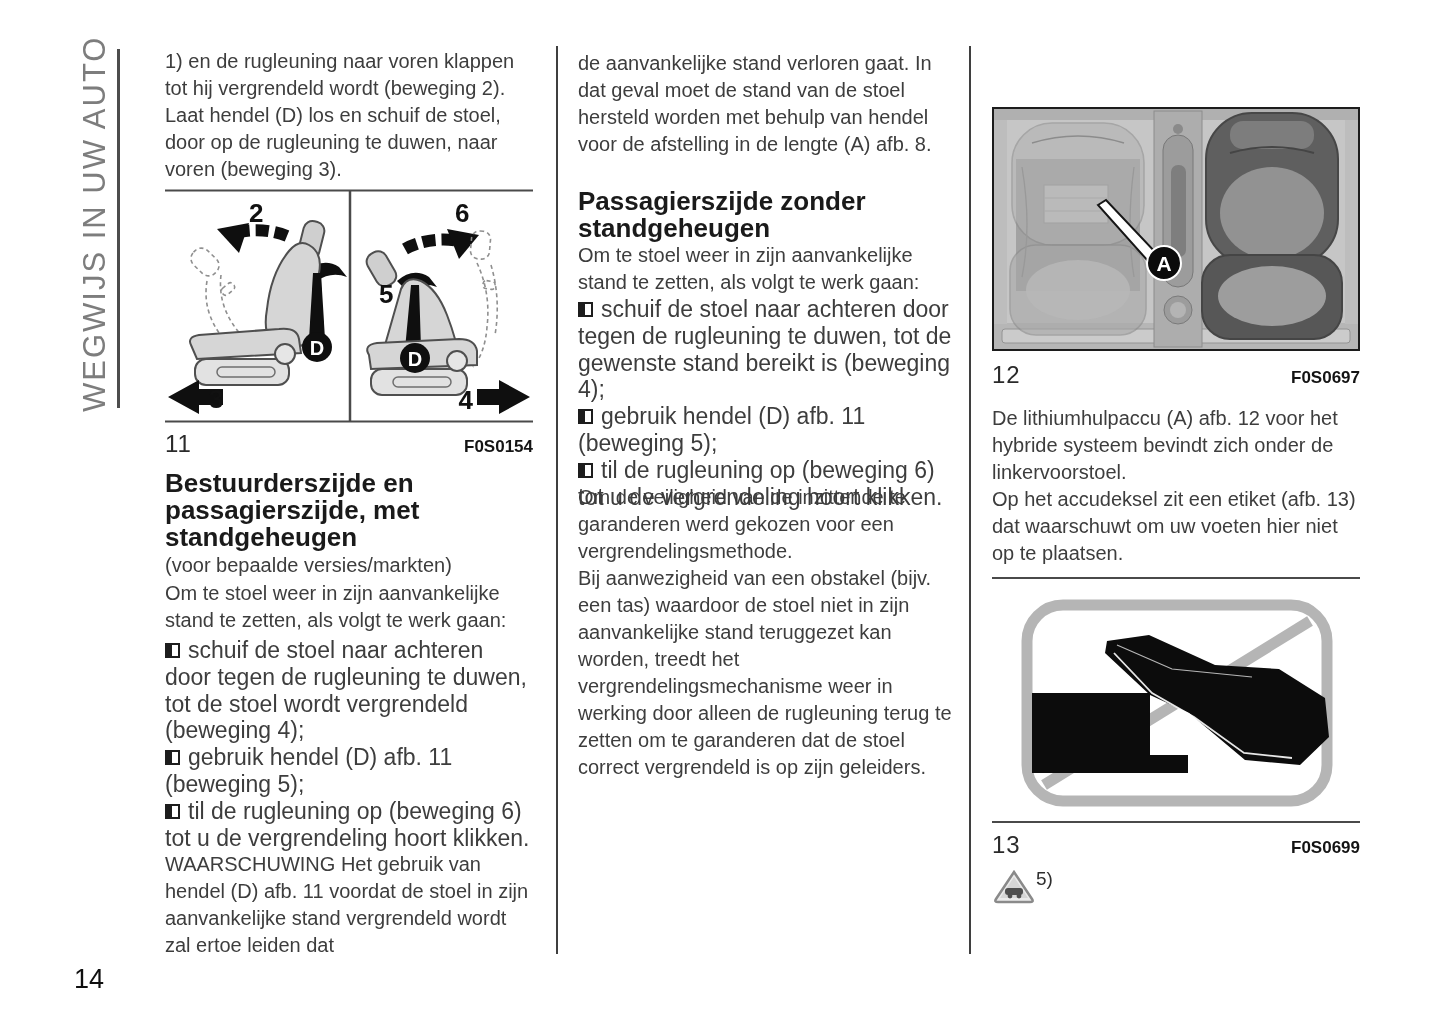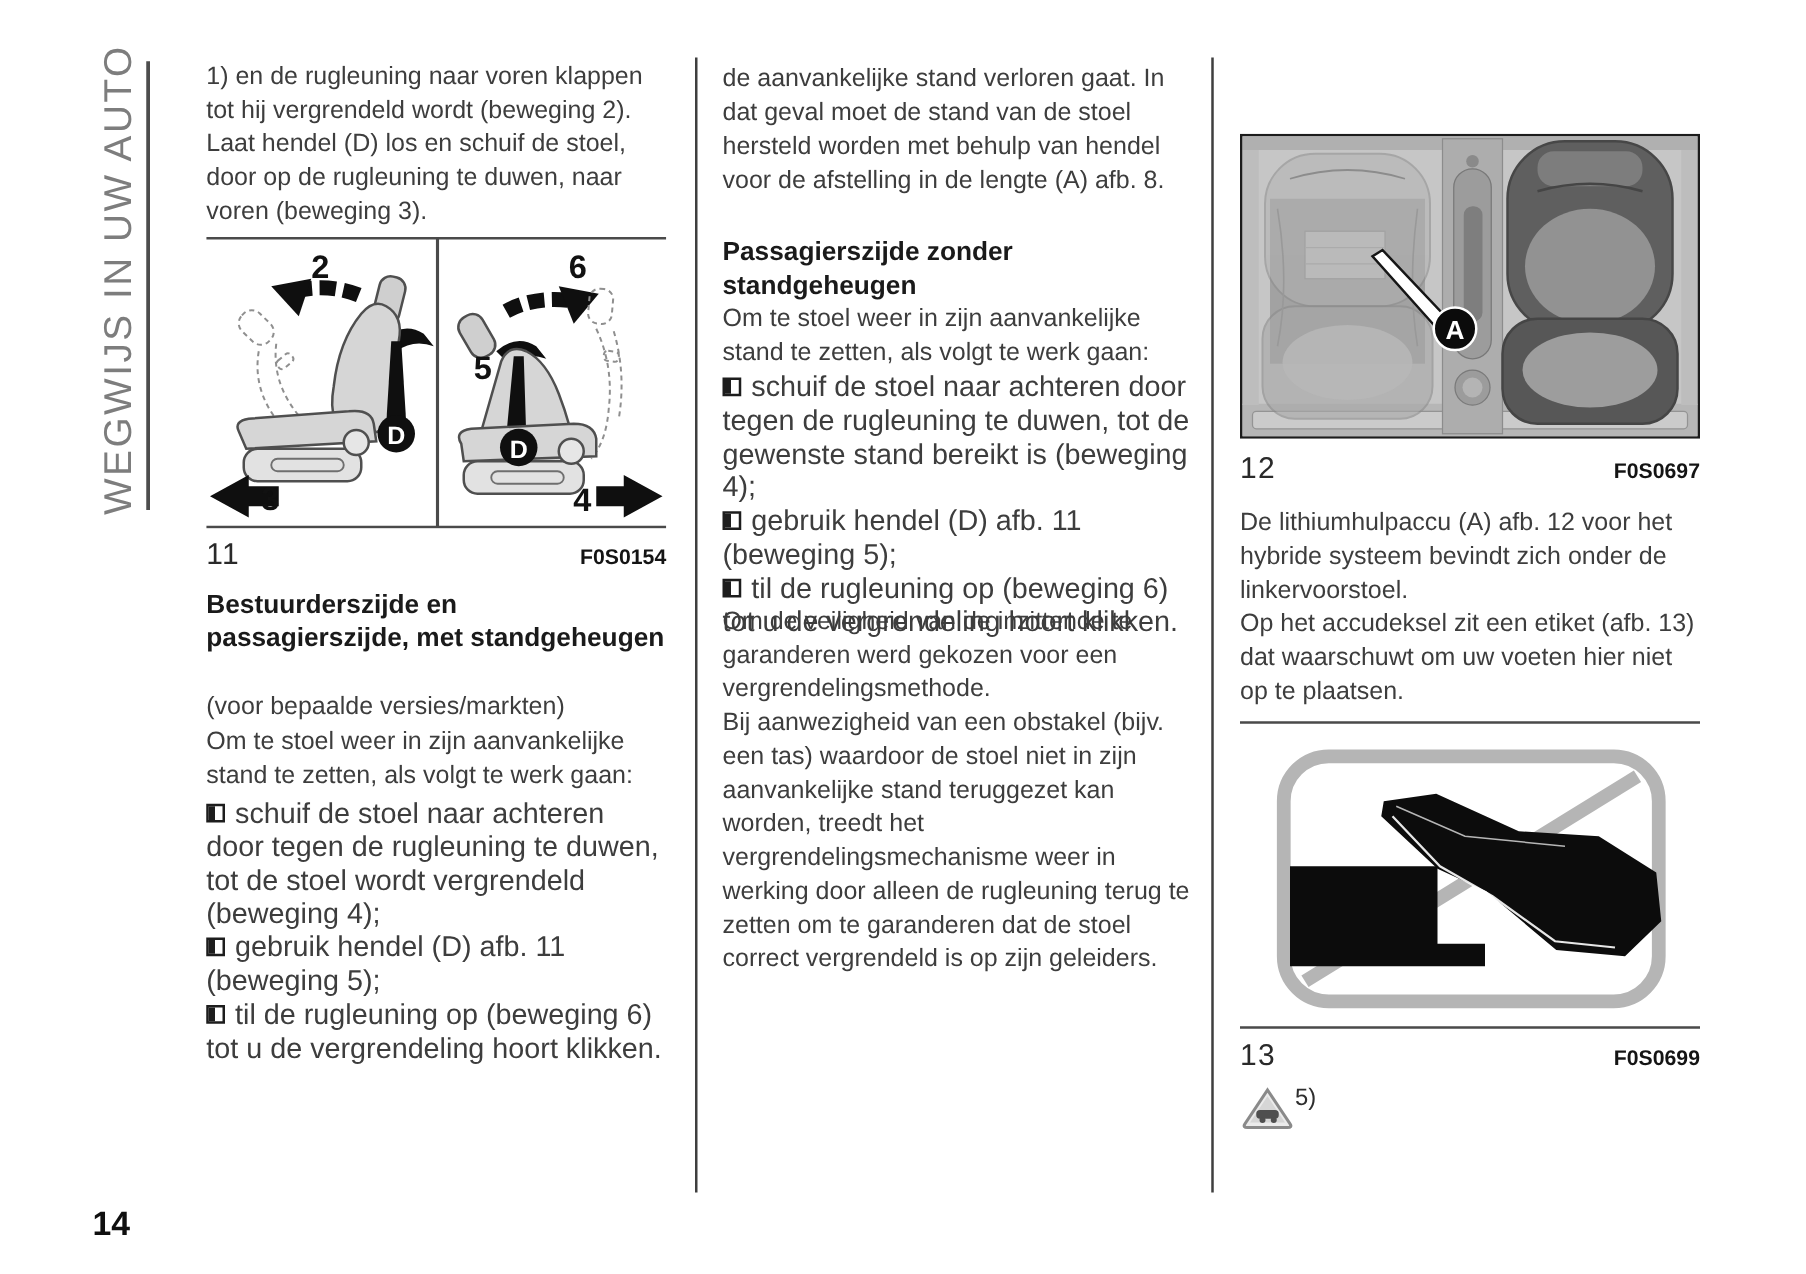--- a/index.html
+++ b/index.html
@@ -13,31 +13,31 @@
   
   .vdiv{position:absolute;top:46px;width:2px;height:908px;background:#3f3f3f;}
   .vdiv.d1{left:556px;} .vdiv.d2{left:969px;}
   
   .col{position:absolute;top:0;height:1019px;}
   .col1{left:165px;width:368px;}
   .col2{left:578px;width:380px;}
   .col3{left:992px;width:368px;}
   .blk{position:absolute;left:0;width:100%;}
   p.body{margin:0;font-size:20px;line-height:27px;color:#3d3d3d;}
-  h2.h{margin:0;font-size:21px;line-height:27px;font-weight:bold;color:#1a1a1a;}
+  h2.h{margin:0;font-size:26px;line-height:27px;font-weight:bold;color:#1a1a1a;}
   h2.hcaps{margin:0;font-size:24px;line-height:30px;font-weight:bold;color:#111;width:345px;}
   ul.blist{margin:0;padding:0;list-style:none;}
   ul.blist li{margin:0;font-size:23px;line-height:26.8px;color:#3d3d3d;}
   .sq{display:inline-block;width:11px;height:11px;border:2px solid #1d1d1d;
       background:linear-gradient(90deg,#1d1d1d 45%,#ffffff 45%);margin-right:8px;}
   .caprow{display:flex;justify-content:space-between;align-items:baseline;}
   .capnum{font-size:24px;color:#2a2a2a;letter-spacing:1px;}
   .capcode{font-size:17px;font-weight:bold;color:#141414;}
   .hr3{position:absolute;left:0;width:100%;height:2px;background:#4a4a4a;}
-  .pagenum{position:absolute;left:74px;top:964px;font-size:27px;font-weight:bold;color:#0f0f0f;}
+  .pagenum{position:absolute;left:74px;top:964px;font-size:27px;font-weight:normal;color:#0f0f0f;}
   svg text{font-family:"Liberation Sans",sans-serif;}
   .fig{display:block;}
   .fnrow{position:absolute;left:0;top:868px;display:flex;align-items:center;}
   .fnref{font-size:19px;color:#2e2e2e;margin-left:44px;}
 </style>
 </head>
 <body>
 
 <div class="page">
 
@@ -112,20 +112,21 @@
     <h2 class="h blk" style="top:470px;">Bestuurderszijde en passagierszijde, met standgeheugen</h2>
     <p class="body blk" style="top:552px;">(voor bepaalde versies/markten)</p>
     <p class="body blk" style="top:580px;">Om te stoel weer in zijn aanvankelijke stand te zetten, als volgt te werk gaan:</p>
 
     <ul class="blist blk" style="top:637px;">
       <li><span class="sq"></span><span>schuif de stoel naar achteren door tegen de rugleuning te duwen, tot de stoel wordt vergrendeld (beweging 4);</span></li>
       <li><span class="sq"></span><span>gebruik hendel (D) afb. 11 (beweging 5);</span></li>
       <li><span class="sq"></span><span>til de rugleuning op (beweging 6) tot u de vergrendeling hoort klikken.</span></li>
     </ul>
 
+    <p class="body blk" style="top:851px;">WAARSCHUWING Het gebruik van hendel (D) afb. 11 voordat de stoel in zijn aanvankelijke stand vergrendeld wordt zal ertoe leiden dat</p>
   </div>
 
   <div class="col col2">
     <p class="body blk" style="top:50px;">de aanvankelijke stand verloren gaat. In dat geval moet de stand van de stoel hersteld worden met behulp van hendel voor de afstelling in de lengte (A) afb. 8.</p>
     <h2 class="h blk" style="top:188px;">Passagierszijde zonder standgeheugen</h2>
     <p class="body blk" style="top:242px;">Om te stoel weer in zijn aanvankelijke stand te zetten, als volgt te werk gaan:</p>
     <ul class="blist blk" style="top:296px;">
       <li><span class="sq"></span><span>schuif de stoel naar achteren door tegen de rugleuning te duwen, tot de gewenste stand bereikt is (beweging 4);</span></li>
       <li><span class="sq"></span><span>gebruik hendel (D) afb. 11 (beweging 5);</span></li>
       <li><span class="sq"></span><span>til de rugleuning op (beweging 6) tot u de vergrendeling hoort klikken.</span></li>

